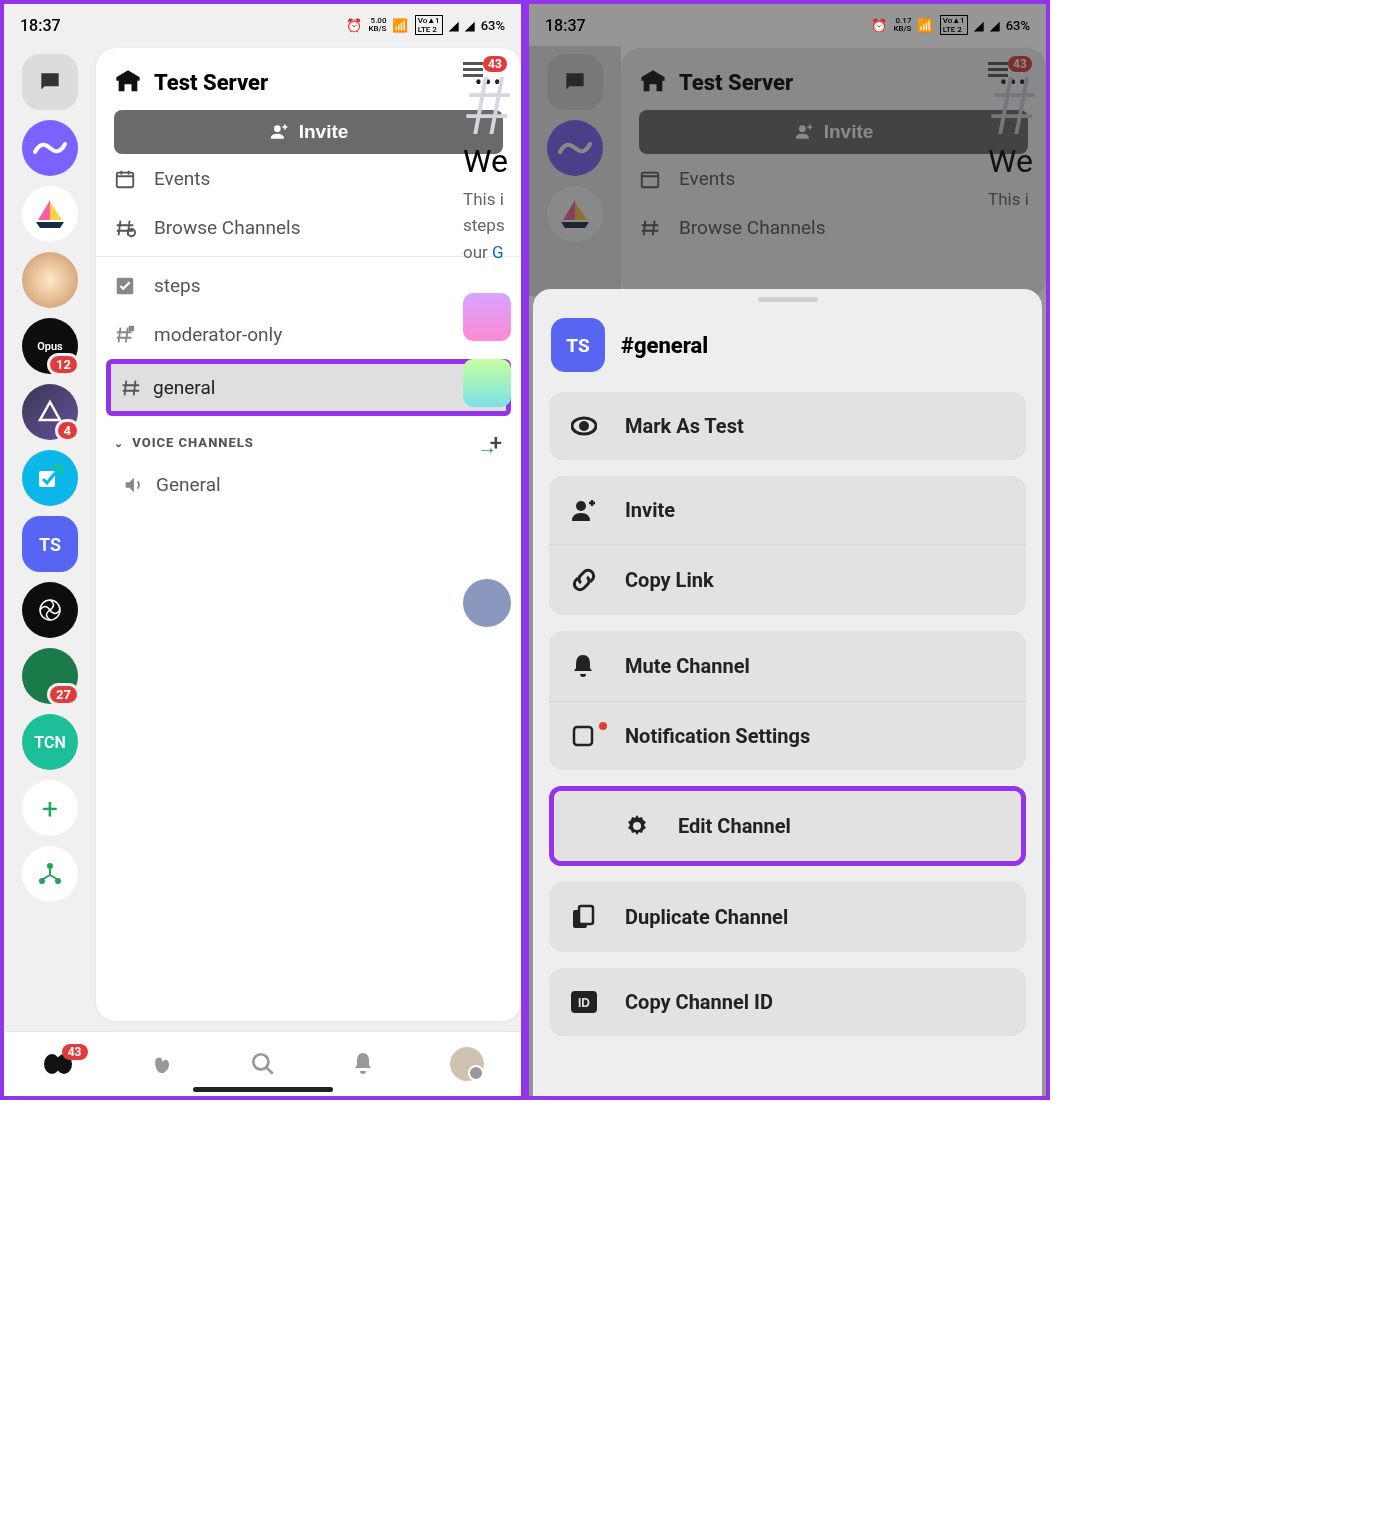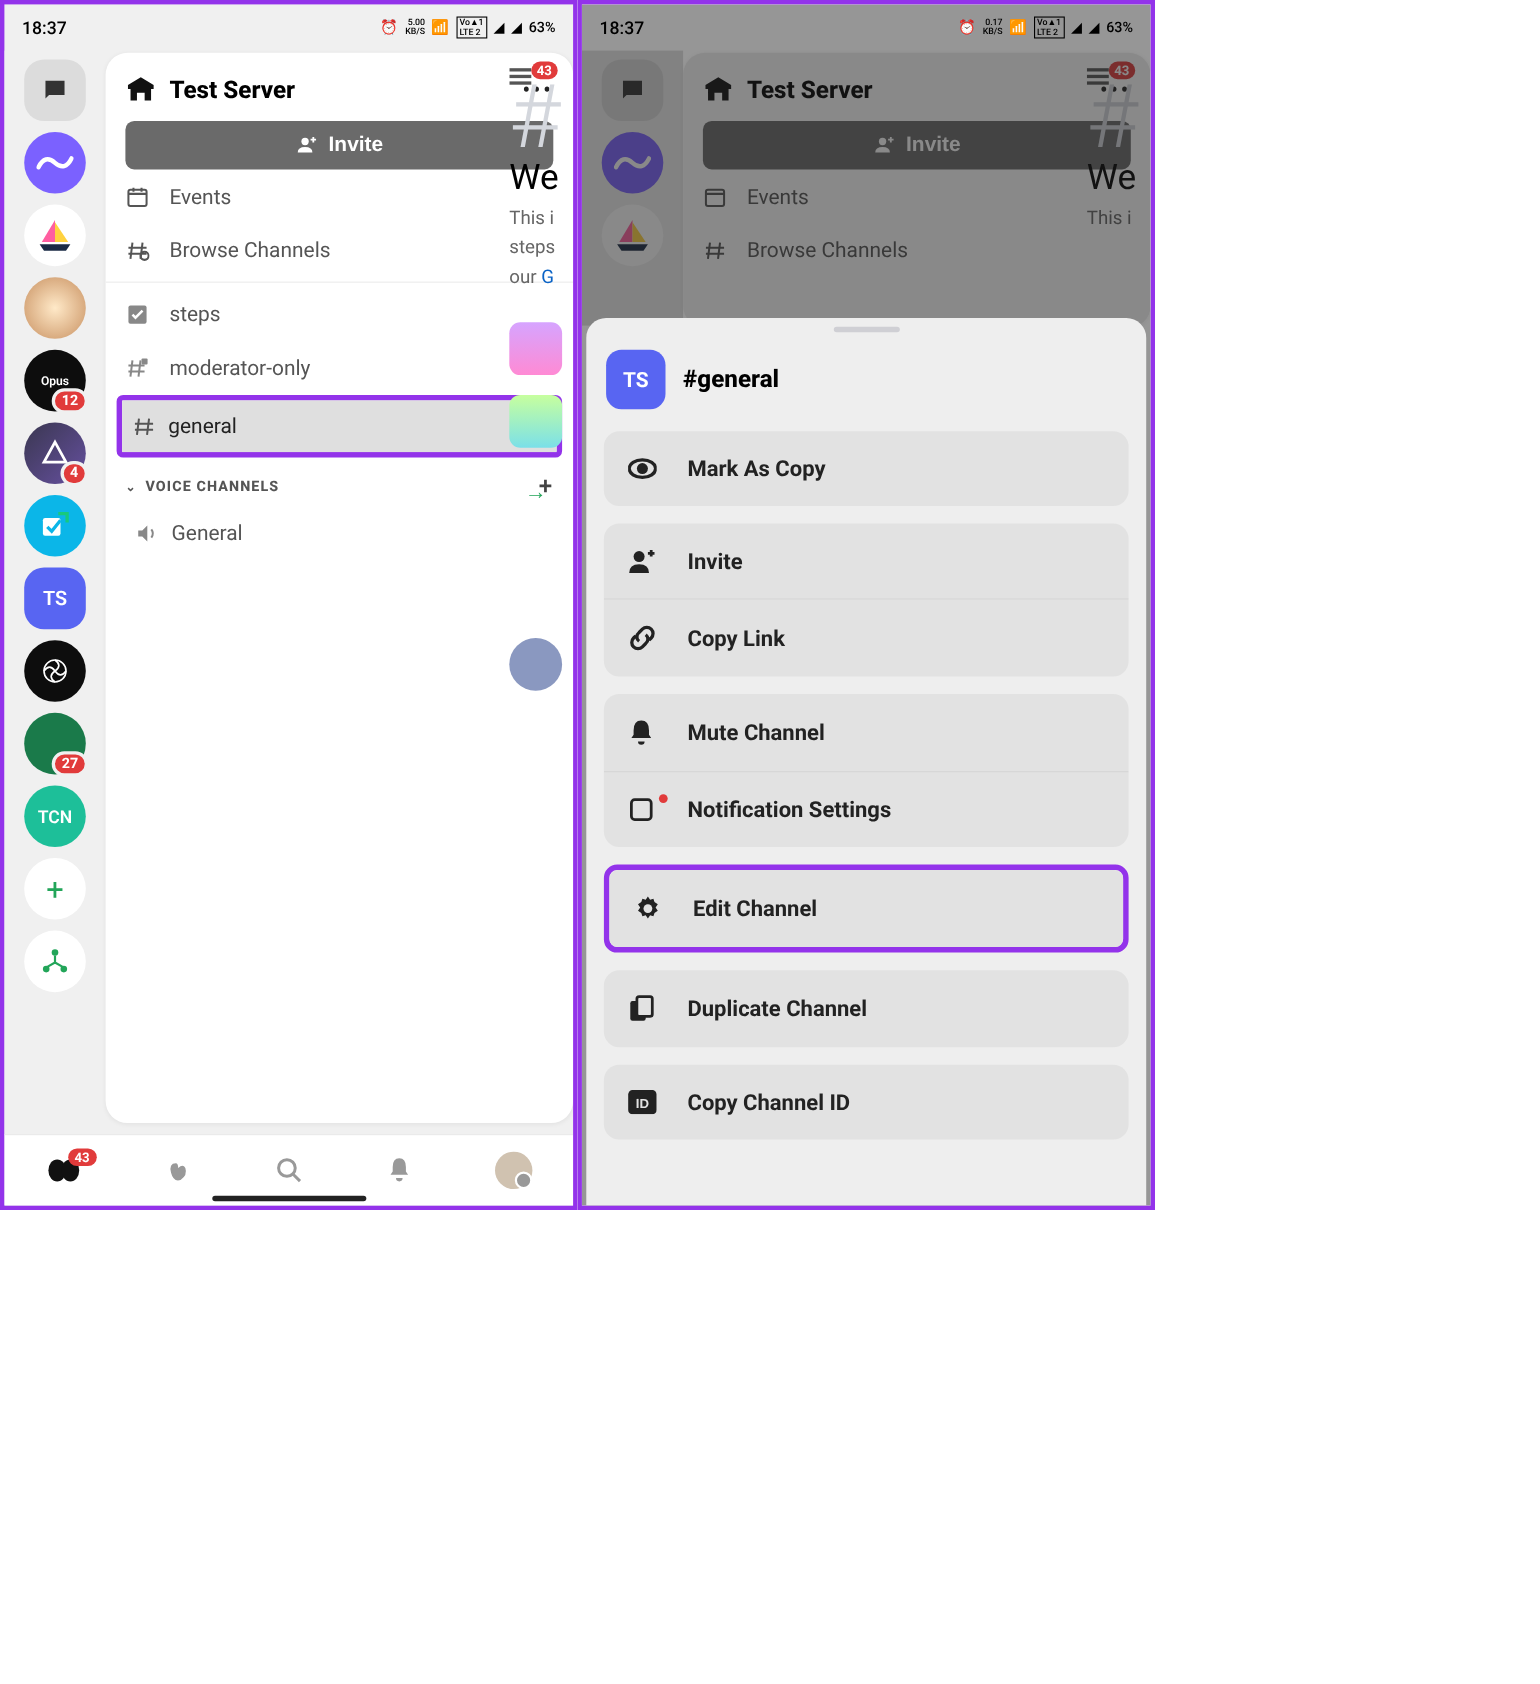--- a/index.html
+++ b/index.html
@@ -206,21 +206,21 @@
   .sheet-group { background:#e2e2e2; border-radius:14px; margin-bottom:16px; overflow:hidden; }
   .sheet-item {
     display:flex; align-items:center; gap:20px;
     padding:22px 22px;
     font-size:20px; font-weight:700; color:#222;
   }
   .sheet-item + .sheet-item { border-top:1px solid #d6d6d6; }
   .sheet-item .si-icon { width:34px; text-align:center; font-size:22px; color:#333; position:relative; }
   .si-icon .dot { position:absolute; top:-2px; right:-2px; width:8px;height:8px;background:#e13b3b;border-radius:50%; }
   .highlight-edit { border:5px solid #9333ea; border-radius:12px; margin-bottom:16px; }
-  .highlight-edit .sheet-group { margin-bottom:0; border-radius:8px; }
+  .highlight-edit .sheet-group { margin-bottom:0; border-radius:8px;padding-left:48px; }
 
   svg { display:block; }
 </style>
 </head>
 <body>
 
 <div class="screen left">
 
   <div class="status-bar">
     <span>18:37</span>
@@ -539,21 +539,21 @@
     </div>
 
     <div class="sheet-group">
       <div class="sheet-item">
         <span class="si-icon">
           <svg width="26" height="22" viewBox="0 0 26 22" fill="#222">
               <ellipse cx="13" cy="11" rx="12" ry="8" fill="none" stroke="#222" stroke-width="3"></ellipse>
               <circle cx="13" cy="11" r="5"></circle>
             </svg>
         </span>
-        <span>Mark As Copy</span>
+        <span>Mark As Test</span>
       </div>
     </div>
 
     <div class="sheet-group">
       <div class="sheet-item">
         <span class="si-icon">
           <svg width="26" height="24" viewBox="0 0 26 24" fill="#222">
               <circle cx="10" cy="8" r="5"></circle>
               <path d="M1 23 q0-8 9-8 t9 8 z"></path>
               <path d="M21 2 v6 M18 5 h6" stroke="#222" stroke-width="2.5"></path>

